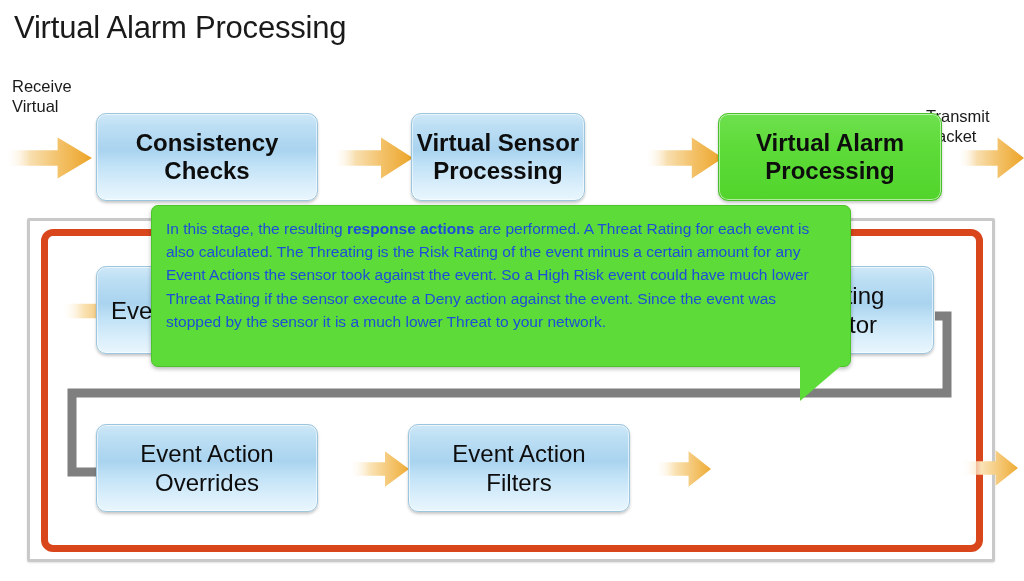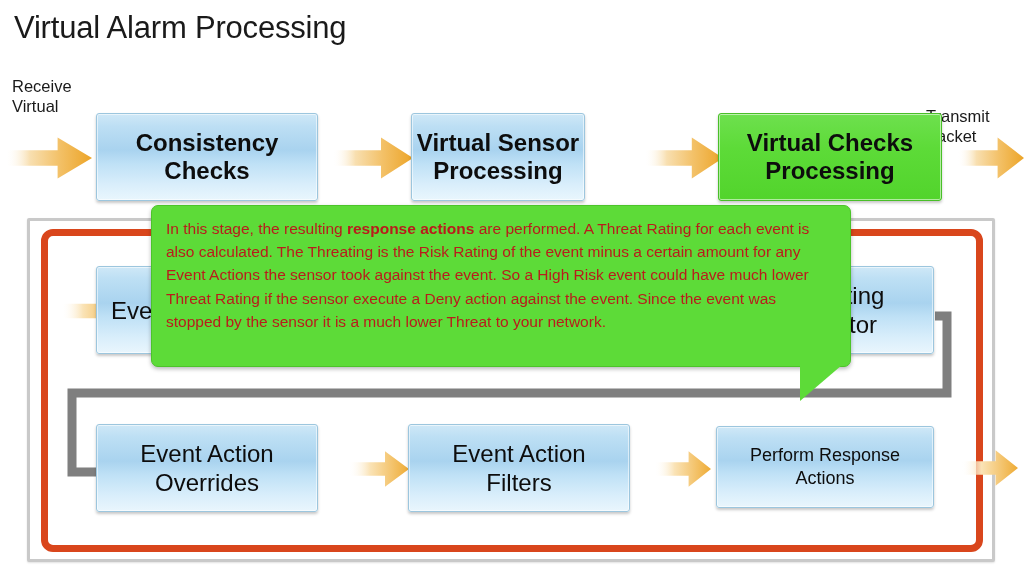--- a/index.html
+++ b/index.html
@@ -24,21 +24,21 @@
     position: absolute;
     font-size: 16.5px; line-height: 20px; color: #1a1a1a;
     white-space: pre-line;
   }
   #cap-receive  { left: 12px;  top: 76px; }
   #cap-transmit { left: 926px; top: 62px; margin-top: 44px; }
 
   
   .node {
     position: absolute;
-    border-radius: 3px;
+    border-radius: 10px;
     display: flex; align-items: center; justify-content: center;
     text-align: center;
     color: #0d0d0d;
     box-shadow: 0 2px 3px rgba(0,0,0,0.22), inset 0 0 0 1px rgba(255,255,255,0.55);
   }
   .node-blue {
     background: linear-gradient(to bottom,
         #cfe8f7 0%, #bddff4 14%, #a9d3ef 42%,
         #bfe1f6 58%, #d9eefb 82%, #e9f6fd 100%);
     border: 1px solid #9cc6de;
@@ -82,21 +82,21 @@
   #callout {
     position: absolute; left: 151px; top: 205px;
     width: 700px; height: 162px;
     background: #5ddb38;
     border: 1px solid #4cc42a;
     border-radius: 7px;
     box-shadow: 0 2px 4px rgba(0,0,0,0.28);
     padding: 11px 16px 10px 14px;
   }
   #callout-text {
-    font-size: 15.5px; line-height: 23.2px; color: #b91c1c;
+    font-size: 15.5px; line-height: 23.2px; color: #1d4ed8;
   }
   #callout-text b { font-weight: bold; }
   #callout-tail {
     position: absolute; left: 800px; top: 365px;
     width: 0; height: 0;
     border-left: 42px solid #5ddb38;
     border-bottom: 36px solid transparent;
   }
 </style>
 </head>
@@ -164,21 +164,21 @@
 Processing</span>
   </div>
 
   <div class="arrow" style="left:645px; top:136px; width:78px; height:44px;">
     <svg viewBox="0 0 100 56" preserveAspectRatio="none">
         <use href="#arrowshape"></use>
       </svg>
   </div>
 
   <div class="node node-green" id="n-valarm" style="left:718px; top:113px; width:224px; height:88px;">
-    <span class="node-label lbl-bold">Virtual Checks
+    <span class="node-label lbl-bold">Virtual Alarm
 Processing</span>
   </div>
 
   <div class="arrow" style="left:958px; top:136px; width:66px; height:44px;">
     <svg viewBox="0 0 100 56" preserveAspectRatio="none">
         <use href="#arrowshape"></use>
       </svg>
   </div>
 
   <div class="arrow" style="left:62px; top:291px; width:60px; height:40px;">
@@ -211,24 +211,20 @@
     <span class="node-label lbl-reg">Event Action
 Filters</span>
   </div>
 
   <div class="arrow" style="left:655px; top:450px; width:56px; height:38px;">
     <svg viewBox="0 0 100 56" preserveAspectRatio="none">
         <use href="#arrowshape2"></use>
       </svg>
   </div>
 
-  <div class="node node-blue" id="n-pra" style="left:716px; top:426px; width:218px; height:82px;">
-    <span class="node-label lbl-small">Perform Response
-Actions</span>
-  </div>
 
   <div class="arrow" style="left:962px; top:449px; width:56px; height:38px;">
     <svg viewBox="0 0 100 56" preserveAspectRatio="none">
         <use href="#arrowshape2"></use>
       </svg>
   </div>
 
   <div id="callout">
     <div id="callout-text">
       <span>In this stage, the resulting </span><b>response actions</b><span> are performed.  A Threat Rating for each event is also calculated.  The Threating is the Risk Rating of the event minus a certain amount for any Event Actions the sensor took against the event.  So a High Risk event could have much lower Threat Rating if the sensor execute a Deny action against the event.  Since the event was stopped by the sensor it is a much lower Threat to your network.</span>

